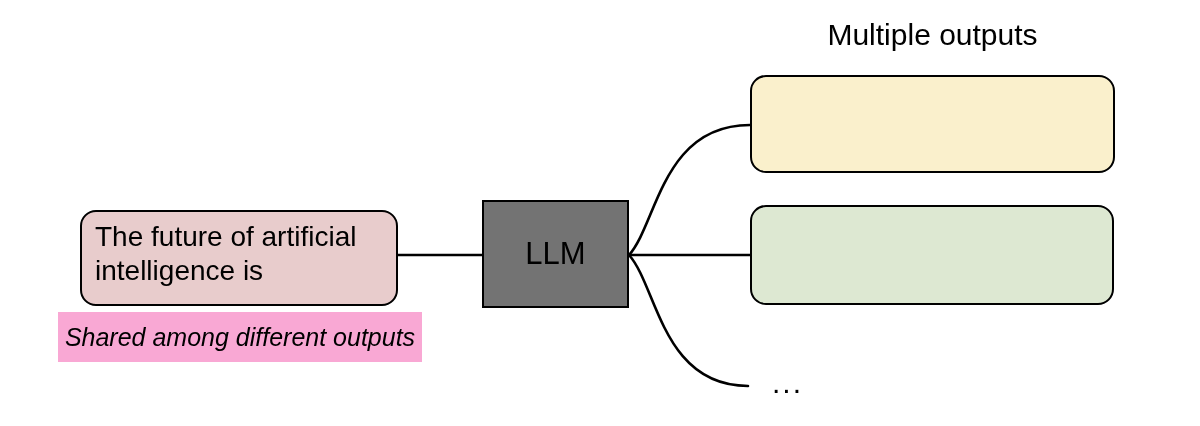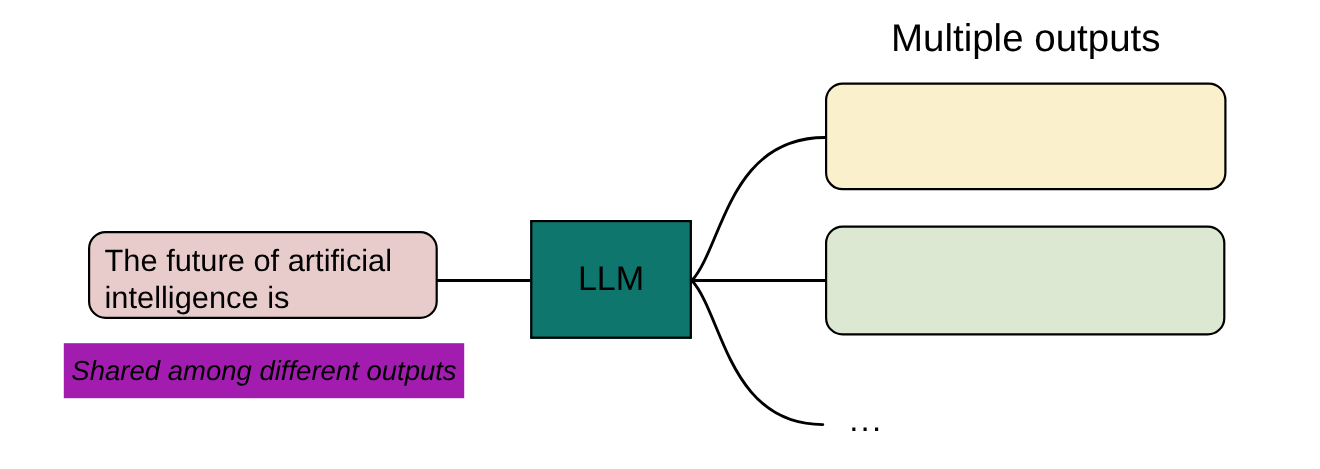--- a/index.html
+++ b/index.html
@@ -35,21 +35,21 @@
     border: 2.6px solid #000000;
     z-index: 2;
   }
   .rounded {
     border-radius: 16px;
   }
   .prompt-box {
     left: 80px;
     top: 210px;
     width: 318px;
-    height: 80px;
+    height: 96px;
     font-size: 28px;
     line-height: 34px;
     padding: 8px 8px 0 13px;
   }
   .llm-box {
     left: 482px;
     top: 200px;
     width: 147px;
     height: 108px;
     display: flex;
@@ -64,21 +64,21 @@
     height: 98px;
   }
   .output-box-2 {
     left: 750px;
     top: 205px;
     width: 364px;
     height: 100px;
   }
   .title {
     position: absolute;
-    font-size: 35px;
+    font-size: 30px;
     line-height: 36px;
     text-align: center;
     z-index: 2;
   }
   .prompt-title {
     left: 80px;
     top: 157px;
     width: 318px;
   }
   .outputs-title {
@@ -119,25 +119,25 @@
     <path d="M 629 255 C 657 224, 662 125, 750 125" stroke="#000000"></path>
     <path d="M 629 255 L 752 255" stroke="#000000"></path>
     <path d="M 629 255 C 657 286, 662 386, 748 386" stroke="#000000"></path>
   </svg>
 
 
   <div class="node rounded prompt-box" style="background-color: rgb(232, 204, 204);">
     <span>The future of artificial intelligence is</span>
   </div>
 
-  <div class="note" style="background-color: #a21caf;">
+  <div class="note" style="background-color: #f9a8d4;">
     <span>Shared among different outputs</span>
   </div>
 
-  <div class="node llm-box" style="background-color: #0f766e;">
+  <div class="node llm-box" style="background-color: #737373;">
     <span>LLM</span>
   </div>
 
   <div class="title outputs-title">Multiple outputs</div>
 
   <div class="node rounded output-box-1" style="background-color: rgb(250, 240, 204);"></div>
 
   <div class="node rounded output-box-2" style="background-color: rgb(221, 232, 210);"></div>
 
   <div class="ellipsis">...</div>

